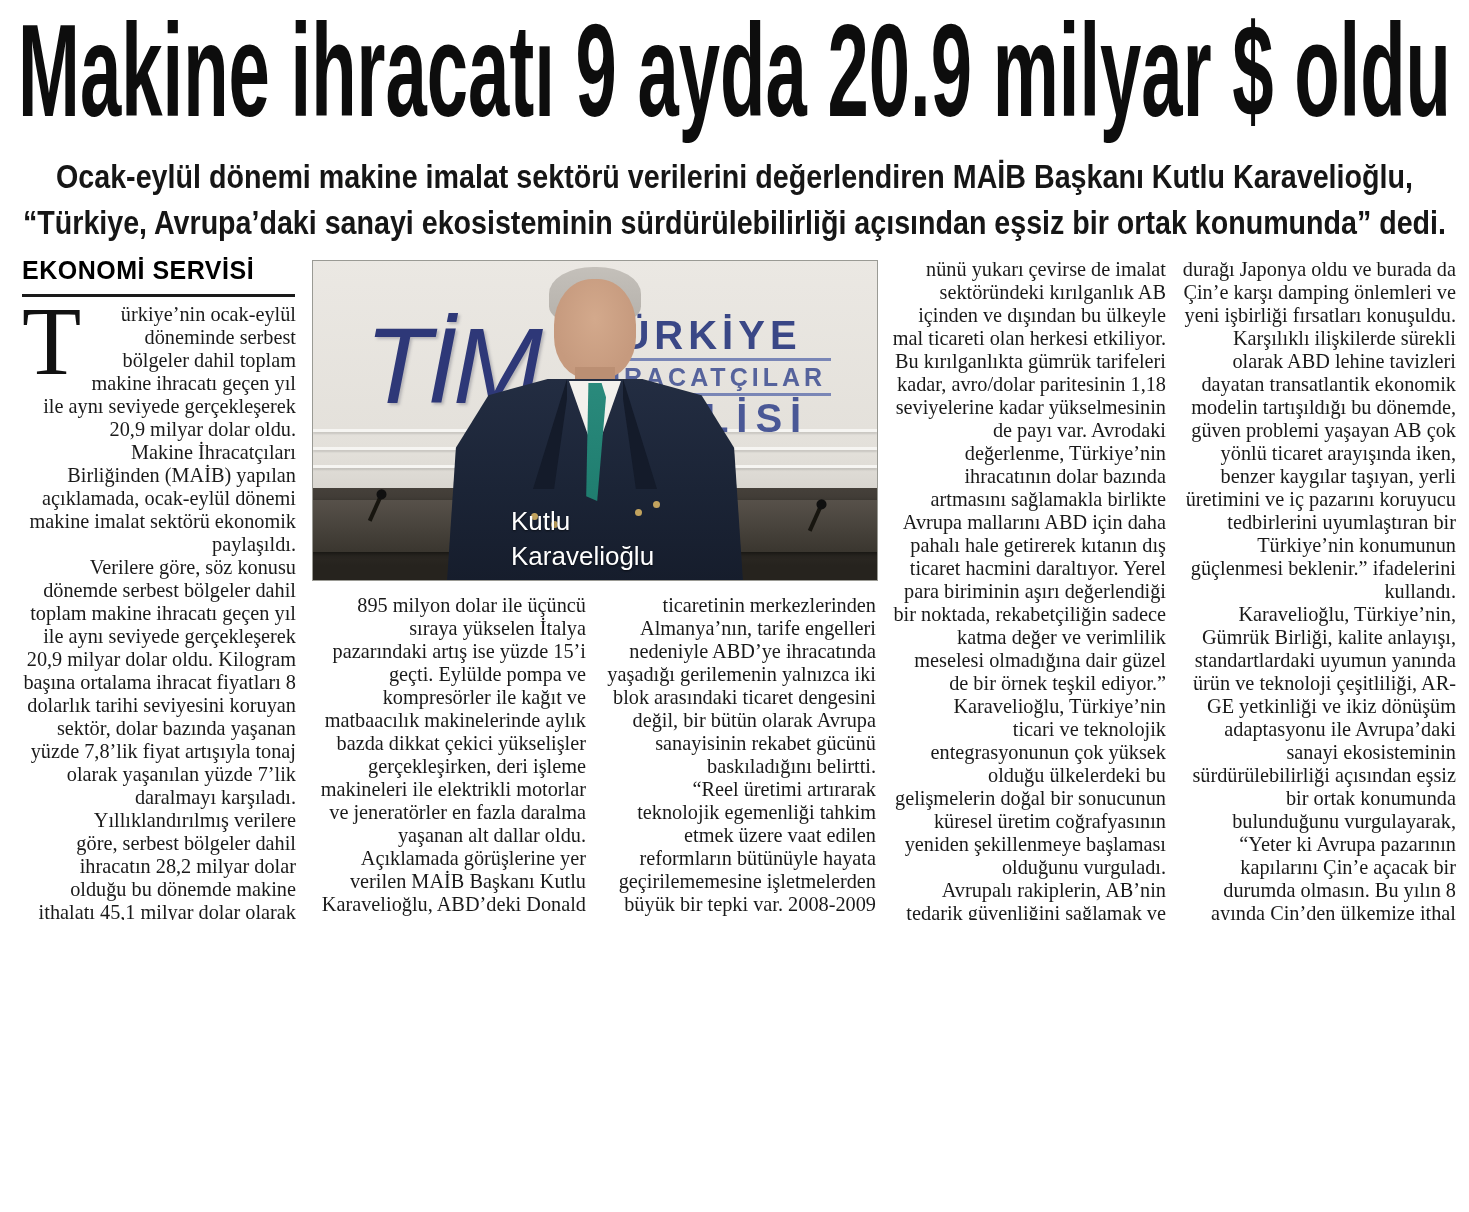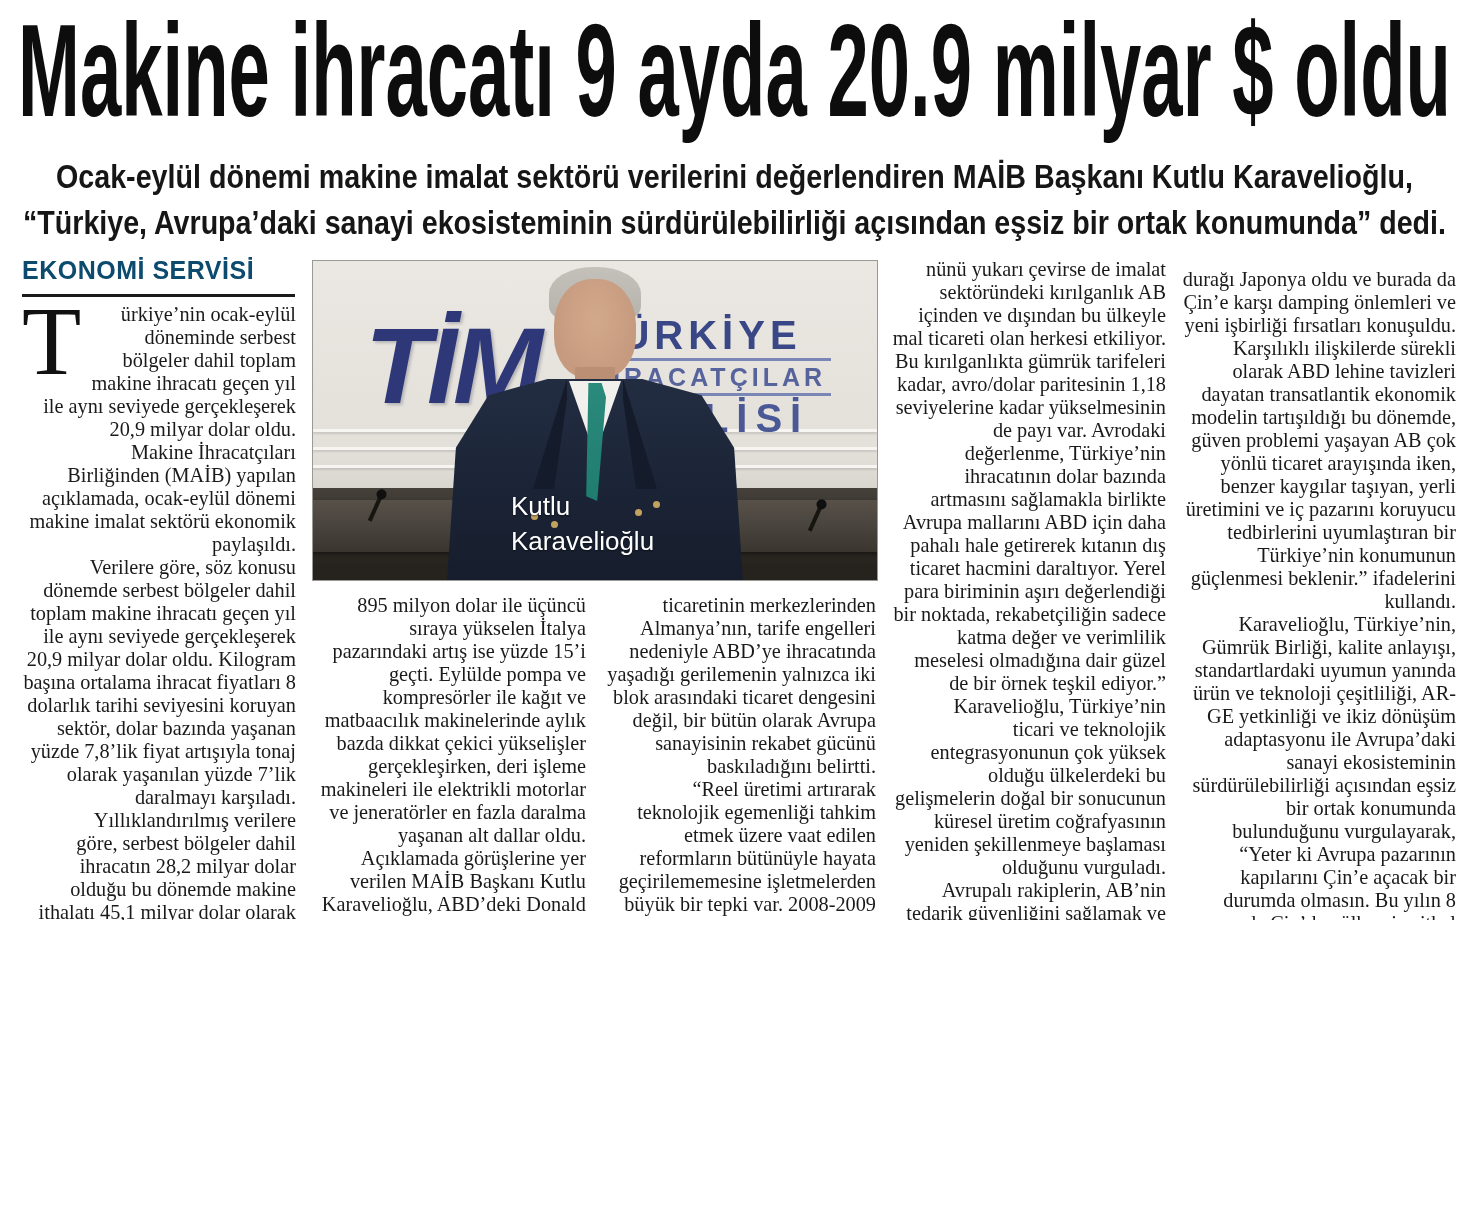--- a/index.html
+++ b/index.html
@@ -17,51 +17,51 @@
   
   .subhead-svg { position:absolute; left:0; top:152px; }
   .subhead-text {
     font-family:"Liberation Sans", sans-serif; font-weight:bold;
     fill:#161616;
   }
   
   .byline {
     position:absolute; left:22px; top:256px; width:273px;
     font-family:"Liberation Sans", sans-serif; font-weight:bold;
-    font-size:25px; letter-spacing:0.5px; color:#0c4a6e;
+    font-size:25px; letter-spacing:0.5px; color:#000000;
     border-bottom:3px solid #1a1a1a; padding-bottom:9px;
   }
   
   .col {
     position:absolute; width:274px; overflow:hidden;
     font-size:20.3px; line-height:23px; text-align:right;
   }
   .col-1 { left:22px;   top:303px; height:880px; }
   .col-2 { left:312px;  top:594px; height:592px; }
   .col-3 { left:602px;  top:594px; height:592px; }
   .col-4 { left:892px;  top:258px; height:928px; }
-  .col-5 { left:1182px; top:258px; height:928px;margin-top:10px; }
+  .col-5 { left:1182px; top:258px; height:928px; }
   .para { margin:0; }
   .para.indent { text-indent:30px; }
   .dropcap {
     float:left; font-size:97px; line-height:66px;
     padding:6px 7px 0 0; font-family:"Liberation Serif", serif;
     color:#111;
   }
   
   .photo {
     position:absolute; left:312px; top:260px; width:564px; height:319px;
     margin:0; border:1px solid #9a9a94; overflow:hidden;
     background:linear-gradient(180deg, var(--wall,#ebe8e3) 0%, #e3e0da 60%, #d8d5cf 72%);
   }
   .wainscot-line { position:absolute; left:0; width:100%; height:3px; background:#f6f5f2; box-shadow:0 2px 2px rgba(0,0,0,0.12); }
   .wl-1 { top:168px; } .wl-2 { top:186px; } .wl-3 { top:204px; }
   .tim-logo {
     position:absolute; left:52px; top:42px;
-    font-family:"Liberation Sans", sans-serif; font-weight:bold; font-style:italic;
+    font-family:"Liberation Sans", sans-serif; font-weight:normal; font-style:italic;
     font-size:108px; letter-spacing:-4px; color:var(--logo-navy,#2e3878);
     text-shadow:2px 2px 3px rgba(120,120,130,0.45);
   }
   .tim-right {
     position:absolute; left:278px; top:52px; width:240px; text-align:left;
     font-family:"Liberation Sans", sans-serif; color:var(--logo-light,#56639c);
     line-height:1.12;
   }
   .tim-right .l1 { font-size:40px; font-weight:bold; letter-spacing:5px; color:#3a4786; }
   .tim-right .l2 { font-size:25px; font-weight:bold; letter-spacing:4px; border-top:3px solid #7a86b6; border-bottom:3px solid #7a86b6; padding:2px 0; }
@@ -107,21 +107,21 @@
     background:linear-gradient(180deg,#2a8a7c,var(--tie,#1f7d6f));
     clip-path:polygon(20% 0, 80% 0, 100% 12%, 60% 100%, 10% 96%);
   }
   .lapel-l, .lapel-r { position:absolute; top:118px; width:34px; height:110px; background:#141b2a; }
   .lapel-l { left:-62px; clip-path:polygon(100% 0, 0 100%, 62% 100%, 100% 18%); }
   .lapel-r { left:28px;  clip-path:polygon(0 0, 100% 100%, 38% 100%, 0 18%); }
   .btn { position:absolute; width:7px; height:7px; border-radius:50%; background:#c2a35e; }
   .btn-1 { left:-64px; top:252px; } .btn-2 { left:-44px; top:260px; }
   .btn-3 { left:40px;  top:248px; } .btn-4 { left:58px;  top:240px; }
   .caption {
-    position:absolute; left:198px; top:228px;
+    position:absolute; left:198px; top:243px;
     font-family:"Liberation Sans", sans-serif; font-size:26px; line-height:35px;
     color:#ffffff; text-shadow:0 1px 2px rgba(0,0,0,0.55);
   }
   
   .bottom-rule {
     position:absolute; left:20px; top:1196px; width:1435px; height:4px;
     background:#565656;
   }
 </style>
 </head>

